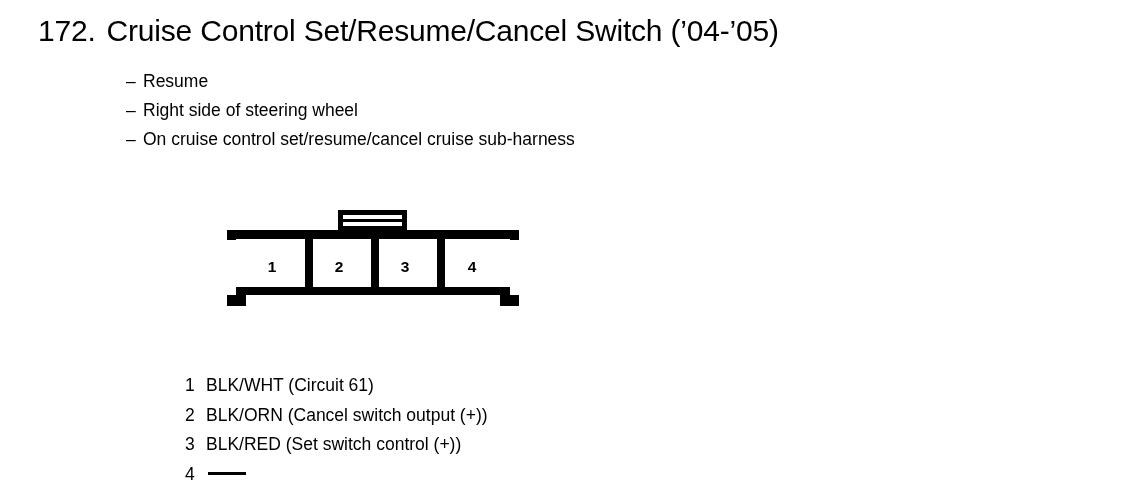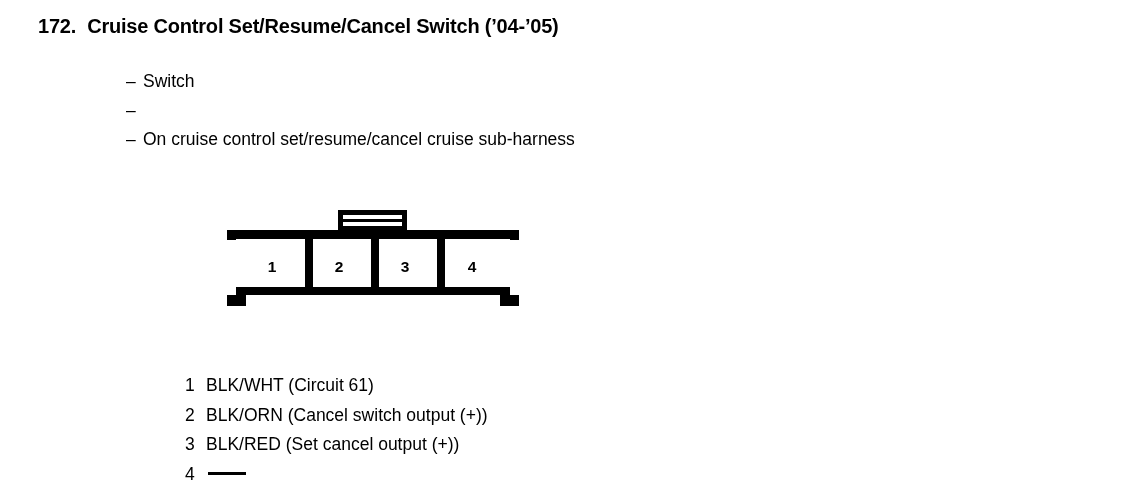--- a/index.html
+++ b/index.html
@@ -14,22 +14,22 @@
     font-family: "Liberation Sans", sans-serif;
     color: #000000;
     overflow: hidden;
   }
 
   
   .page-title {
     position: absolute;
     left: 38px;
     top: 16px;
-    font-size: 20px;
-    font-weight: bold;
+    font-size: 30px;
+    font-weight: normal;
     letter-spacing: -0.2px;
     white-space: nowrap;
     line-height: 1.0;
   }
   .title-num {
     margin-right: 11px;
   }
 
   
   .bullet-list {
@@ -111,24 +111,25 @@
 </head>
 <body>
 
 <div class="page-title">
   <span class="title-num">172.</span><span>Cruise Control Set/Resume/Cancel Switch (’04-’05)</span>
 </div>
 
 <ul class="bullet-list">
   <li>
     <span class="bullet-dash">–</span>
-    <span>Switch</span>
+    <span>Resume</span>
   </li>
   <li>
     <span class="bullet-dash">–</span>
+    <span>Right side of steering wheel</span>
   </li>
   <li>
     <span class="bullet-dash">–</span>
     <span>On cruise control set/resume/cancel cruise sub-harness</span>
   </li>
 </ul>
 
 <div class="connector-figure">
   <svg viewBox="0 0 292 104" xmlns="http://www.w3.org/2000/svg">
 
@@ -177,19 +178,19 @@
   <li>
     <span class="pin-no">1</span>
     <span class="pin-desc">BLK/WHT (Circuit 61)</span>
   </li>
   <li>
     <span class="pin-no">2</span>
     <span class="pin-desc">BLK/ORN (Cancel switch output (+))</span>
   </li>
   <li>
     <span class="pin-no">3</span>
-    <span class="pin-desc">BLK/RED (Set cancel output (+))</span>
+    <span class="pin-desc">BLK/RED (Set switch control (+))</span>
   </li>
   <li>
     <span class="pin-no">4</span>
     <span class="pin-empty"></span>
   </li>
 </ul>
 
 </body></html>

